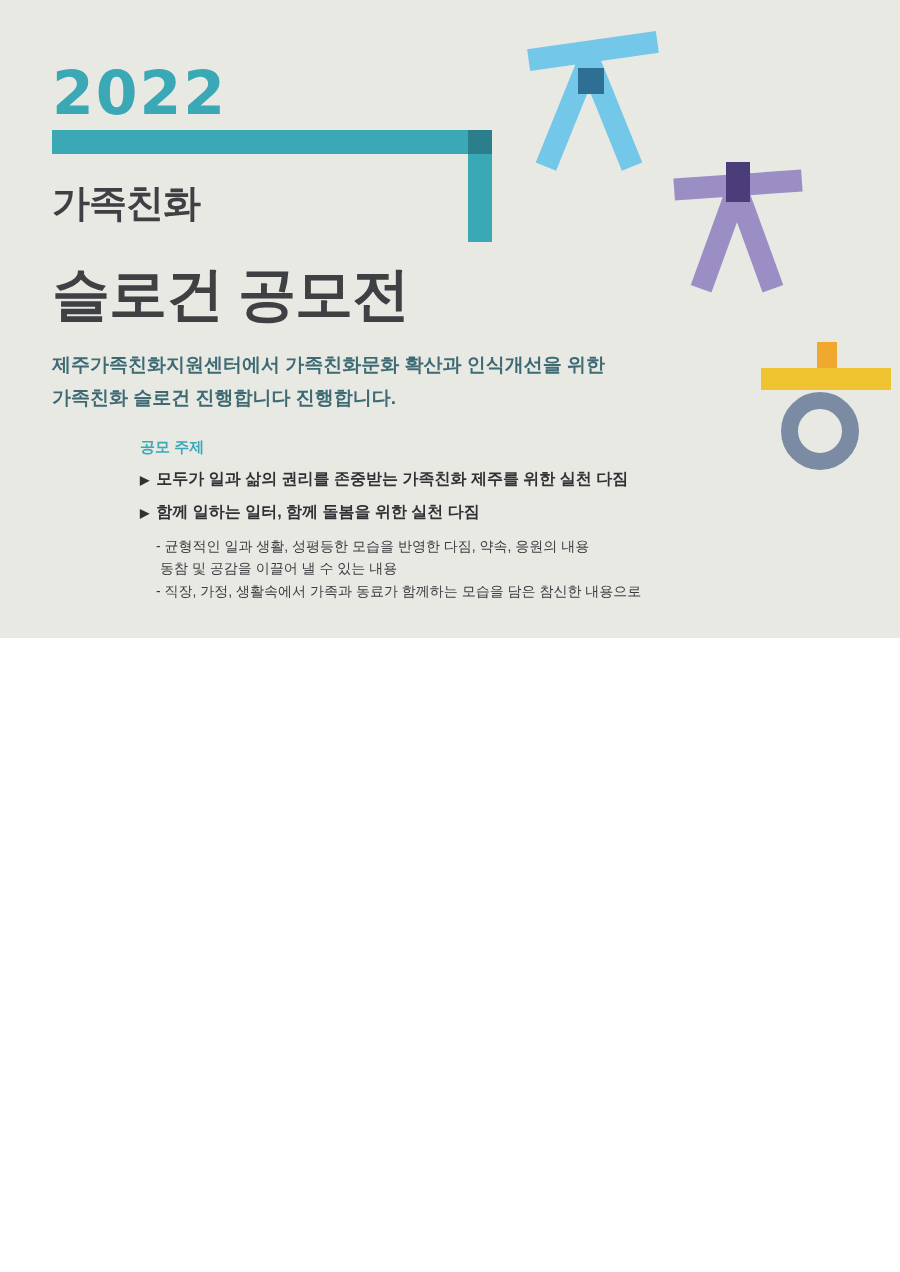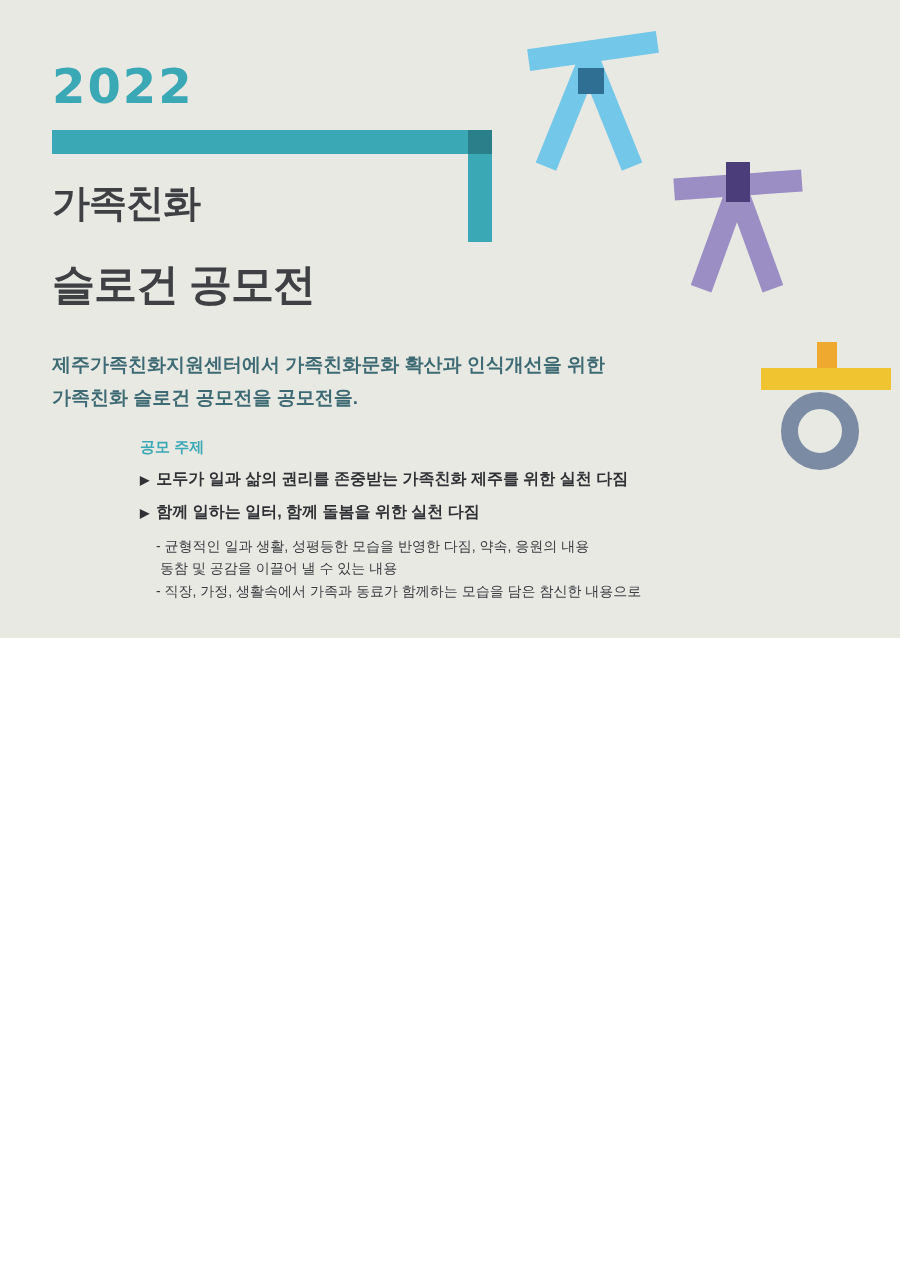--- a/index.html
+++ b/index.html
@@ -32,21 +32,21 @@
     position: absolute;
     left: 0; top: 638px;
     width: 900px;
     height: 634px;
     background: #ffffff;
   }
   
   .year {
     position: absolute;
     left: 52px; top: 58px;
-    font-size: 48px;
+    font-size: 60px;
     font-weight: bold;
     letter-spacing: 2px;
     color: #3aa9b5;
     font-family: "DejaVu Sans", sans-serif;
   }
   
   .bracket-h {
     position: absolute;
     left: 52px; top: 130px;
     width: 440px;
@@ -71,21 +71,21 @@
     position: absolute;
     left: 52px; top: 178px;
     font-size: 38px;
     font-weight: bold;
     color: #3e4044;
     letter-spacing: -1px;
   }
   .title2 {
     position: absolute;
     left: 52px; top: 256px;
-    font-size: 43px;
+    font-size: 58px;
     font-weight: bold;
     color: #3e4044;
     letter-spacing: -1px;
   }
   .intro {
     position: absolute;
     left: 52px; top: 348px;
     font-size: 19px;
     color: #3d6a73;
     line-height: 1.75;
@@ -247,21 +247,21 @@
     <div class="year">2022</div>
     <div class="bracket-h"></div>
     <div class="bracket-v"></div>
     <div class="bracket-cap"></div>
 
     <div class="title1">가족친화</div>
     <div class="title2">슬로건 공모전</div>
 
     <div class="intro">
       <div>제주가족친화지원센터에서 가족친화문화 확산과 인식개선을 위한</div>
-      <div>가족친화 슬로건 공모전을 공모전을.</div>
+      <div>가족친화 슬로건 진행합니다 진행합니다.</div>
     </div>
 
     <div class="topic-block">
       <div class="topic-head">공모 주제</div>
 
       <div class="topic-item">
         <span class="tri">▶</span>
         <span>모두가 일과 삶의 권리를 존중받는 가족친화 제주를 위한 실천 다짐</span>
       </div>
       <div class="topic-item">

